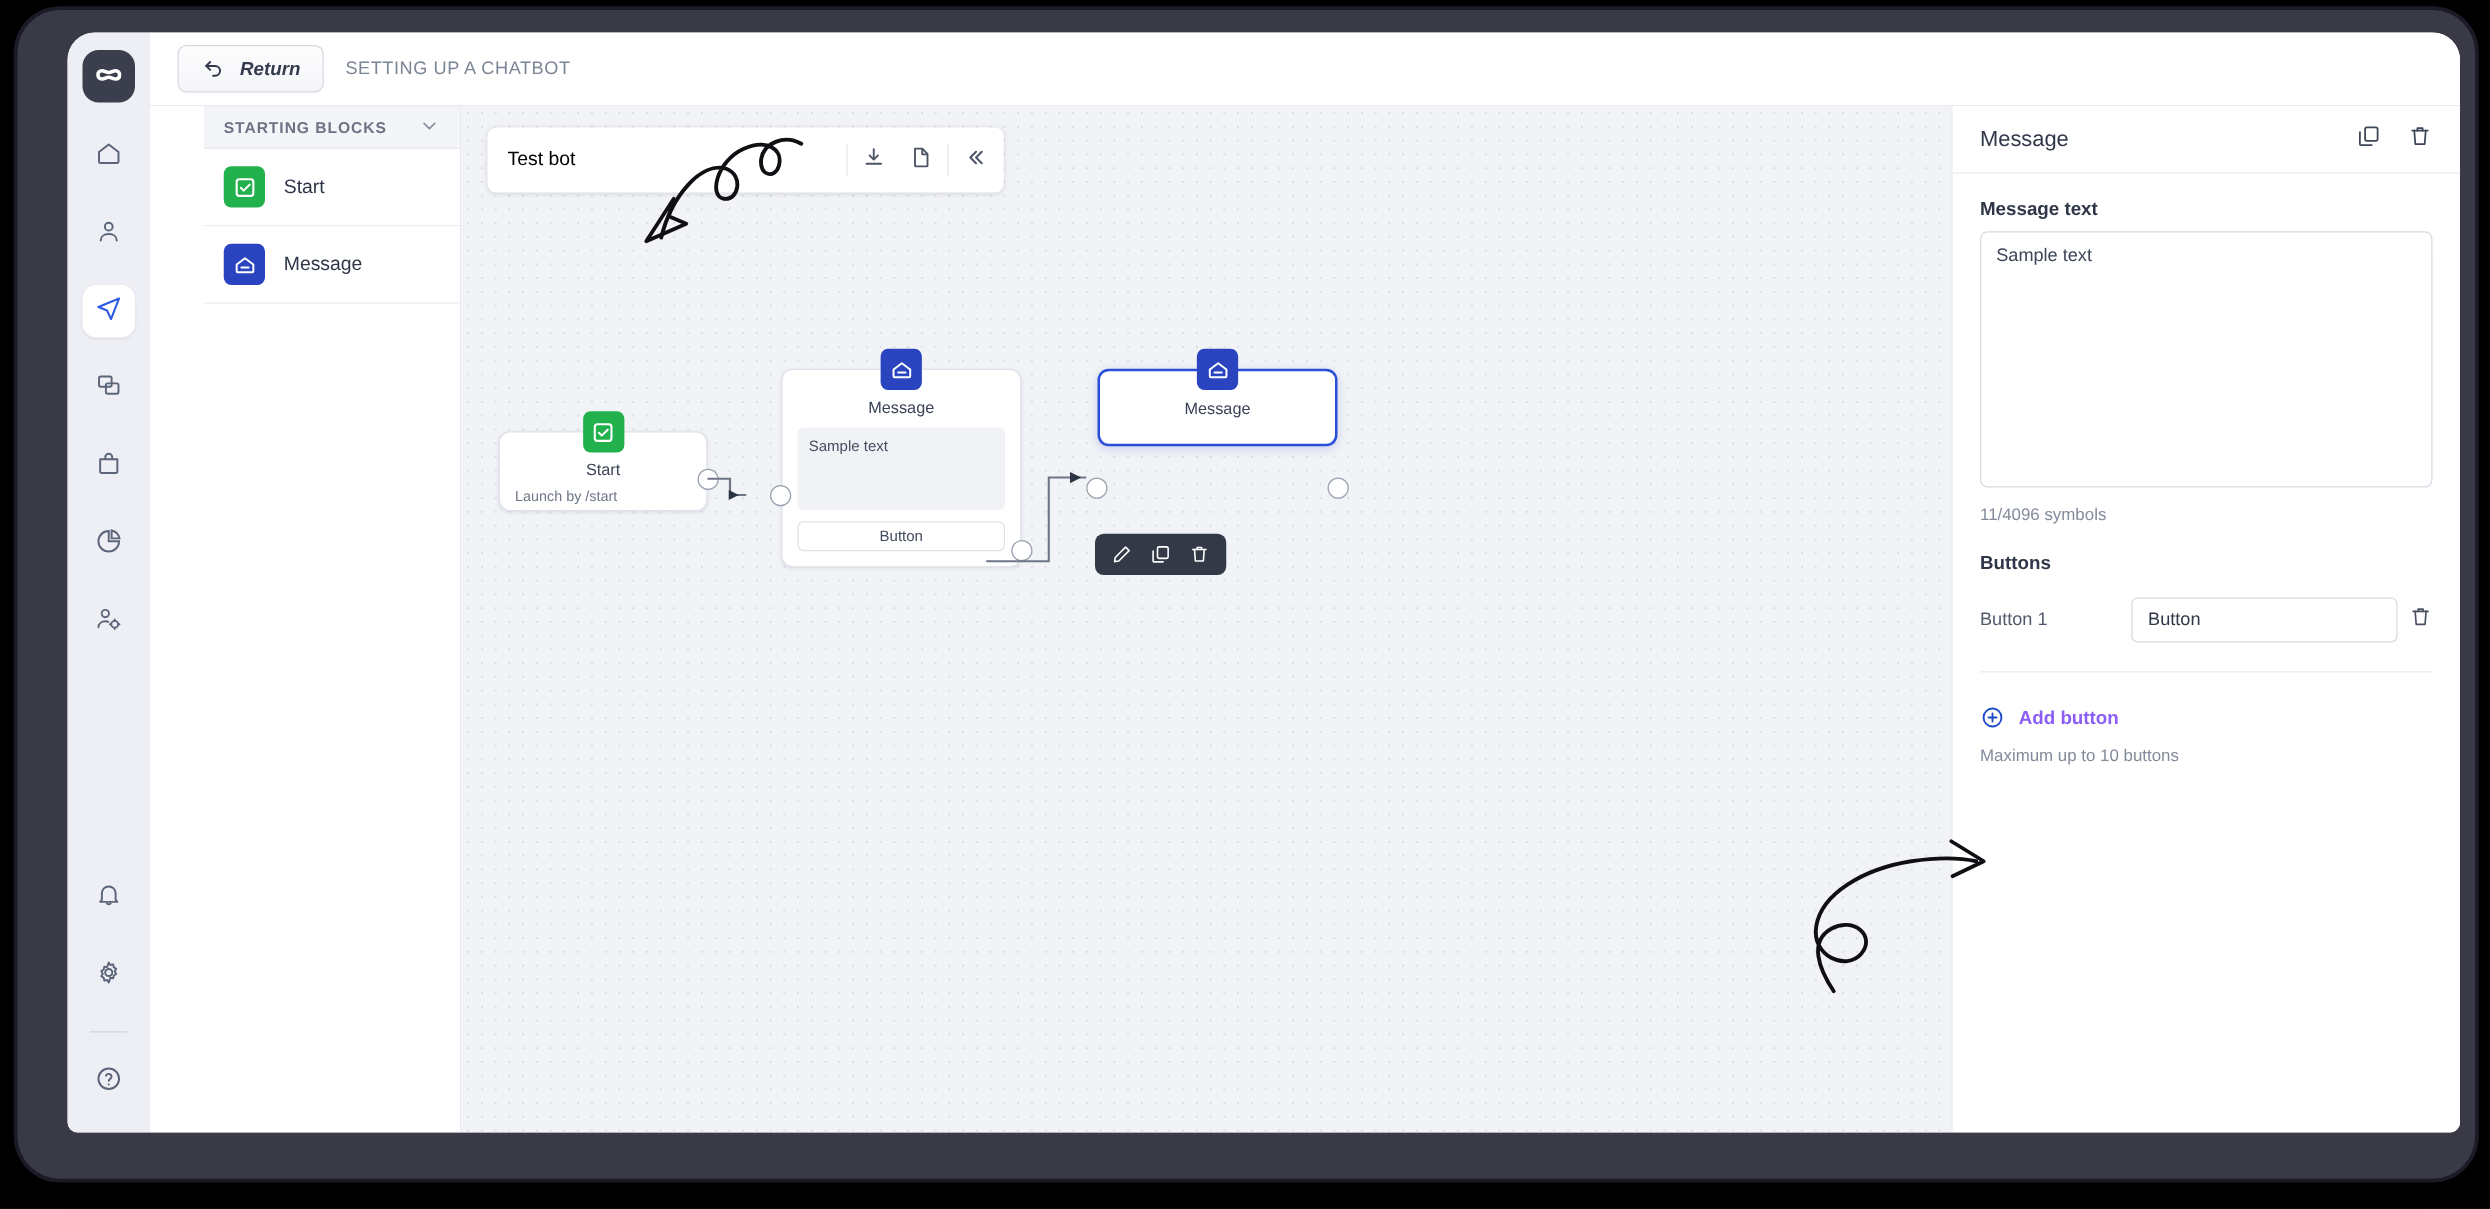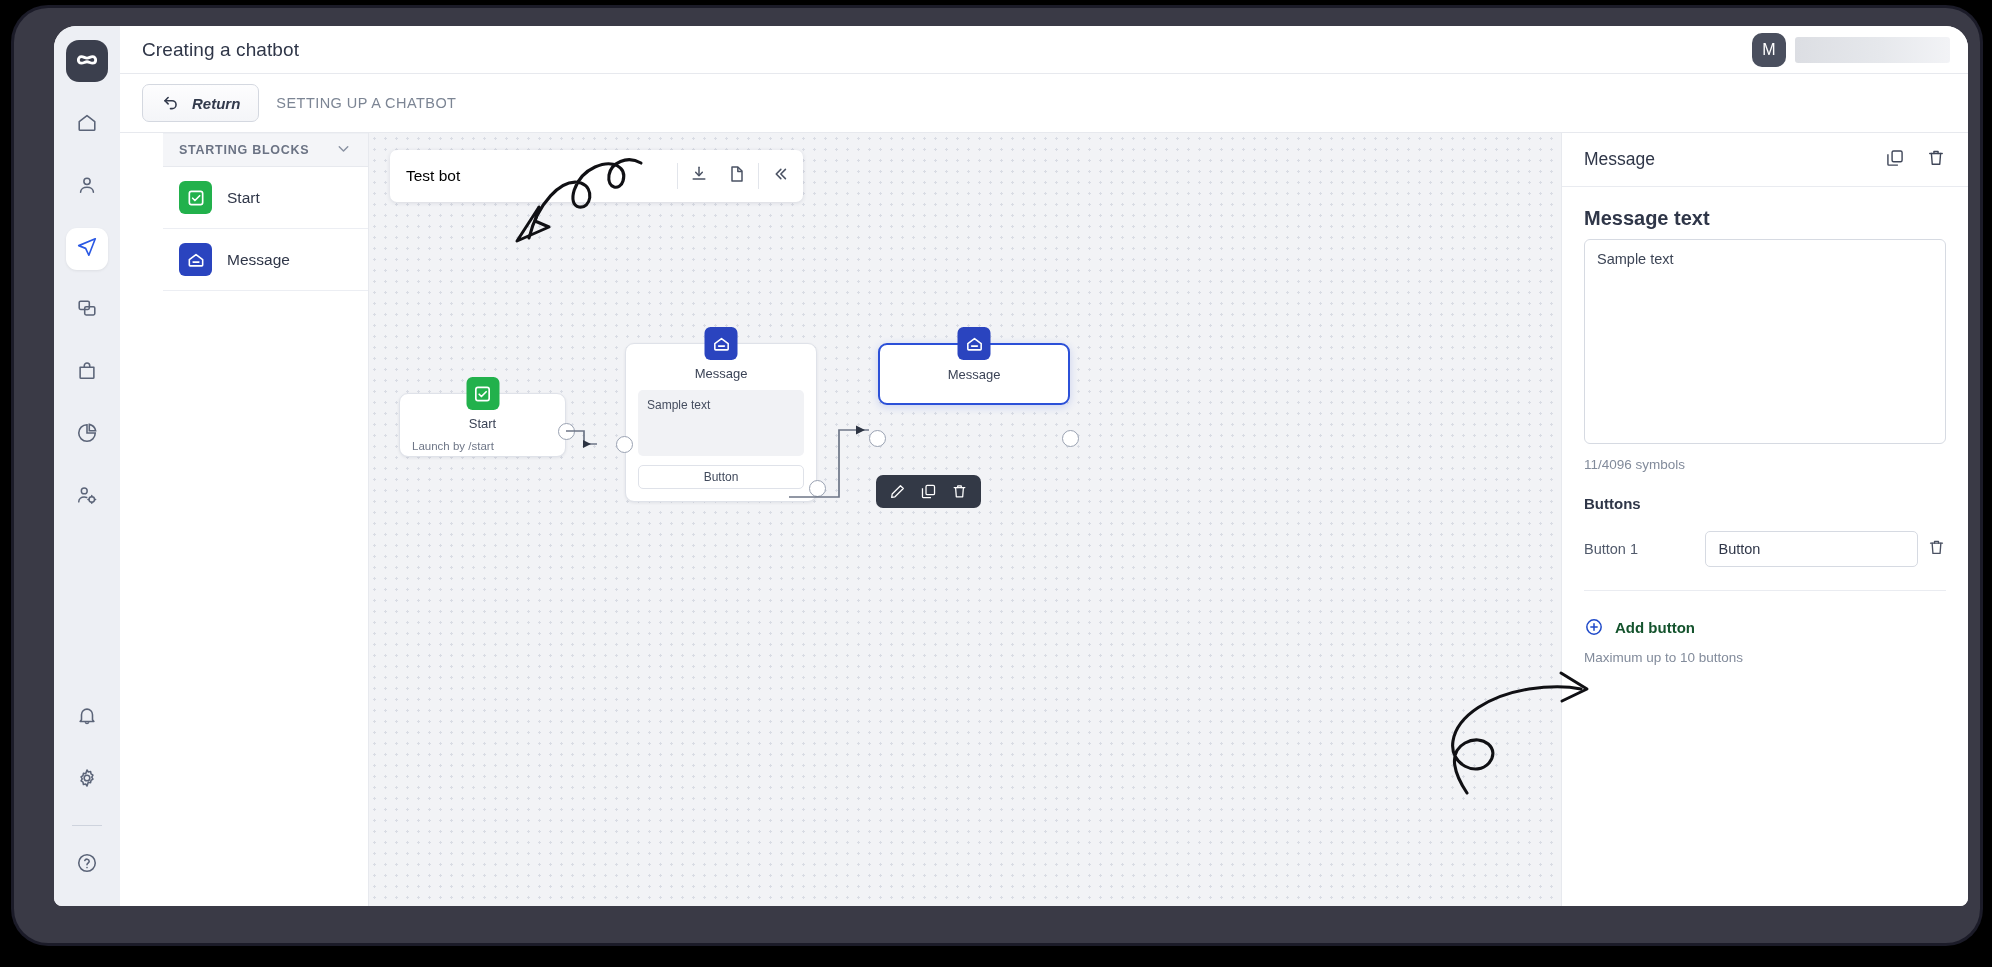--- a/index.html
+++ b/index.html
@@ -198,21 +198,21 @@
     border-left: 1px solid #e7e9ee;
     display: flex; flex-direction: column;
   }
   #insp-head {
     height: 54px; flex: none; border-bottom: 1px solid #e9ebf0;
     display: flex; align-items: center; padding: 0 22px;
   }
   #insp-title { font-size: 17.5px; color: #2f3648; }
   #insp-head-actions { margin-left: auto; display: flex; gap: 21px; color: #3f4658; }
   #insp-body { padding: 20px 22px 0; }
-  .field-label { font-size: 20px; color: #2f3648; font-weight: bold; margin-bottom: 9px; }
+  .field-label { font-size: 15px; color: #2f3648; font-weight: bold; margin-bottom: 9px; }
   #msg-textarea {
     width: 100%; height: 205px;
     border: 1px solid #d6dae2; border-radius: 6px;
     padding: 11px 12px; font-size: 14.5px; color: #3d4556;
     font-family: "Liberation Sans", sans-serif; resize: none; background: #fff;
   }
   #symbol-count { font-size: 13.5px; color: #828b9b; margin-top: 9px; }
   #buttons-label { font-size: 15px; color: #2f3648; font-weight: bold; margin-top: 23px; }
   #button-row {
     display: flex; align-items: center; margin-top: 19px;
@@ -220,21 +220,21 @@
   }
   .brow-label { font-size: 14.5px; color: #515a6b; width: 150px; }
   #button-input {
     flex: 1; height: 36px; border: 1px solid #d6dae2; border-radius: 5px;
     padding: 0 12px; font-size: 14.5px; color: #2f3648;
     font-family: "Liberation Sans", sans-serif;
   }
   #del-button-btn { width: 34px; display: flex; justify-content: flex-end; color: #4a5162; }
   #add-button-row {
     display: flex; align-items: center; gap: 11px; margin-top: 26px;
-    font-size: 15px; font-weight: bold; color: #14532d;
+    font-size: 15px; font-weight: bold; color: #8b5cf6;
   }
   #add-button-icon { color: #1e49c9; display: flex; }
   #max-buttons-note { font-size: 13.5px; color: #828b9b; margin-top: 13px; }
 
   
   .anno { position: absolute; pointer-events: none; z-index: 40; }
 </style>
 </head>
 <body>
 
@@ -340,27 +340,20 @@
           <circle cx="12" cy="12" r="9"></circle>
               <path d="M9.6 9.3a2.5 2.5 0 0 1 4.8.9c0 1.7-2.4 2.1-2.4 3.6"></path>
               <circle cx="12" cy="17" r=".9" fill="currentColor" stroke="none"></circle>
         </svg>
       </span>
     </div>
   </div>
 
   <div id="main">
 
-    <div id="titlebar">
-      <div id="page-title">Creating a chatbot</div>
-      <div id="user-area">
-        <div id="avatar">M</div>
-        <div id="user-name-redacted"></div>
-      </div>
-    </div>
 
     <div id="actionbar">
       <div id="return-btn">
         <span>
           <svg width="19" height="19" viewBox="0 0 24 24" fill="none" stroke="currentColor" stroke-width="2" stroke-linecap="round" stroke-linejoin="round">
             <path d="M9 7 5 11l4 4"></path>
                 <path d="M5 11h9a5 5 0 0 1 0 10h-2"></path>
           </svg>
         </span>
         <span>Return</span>

